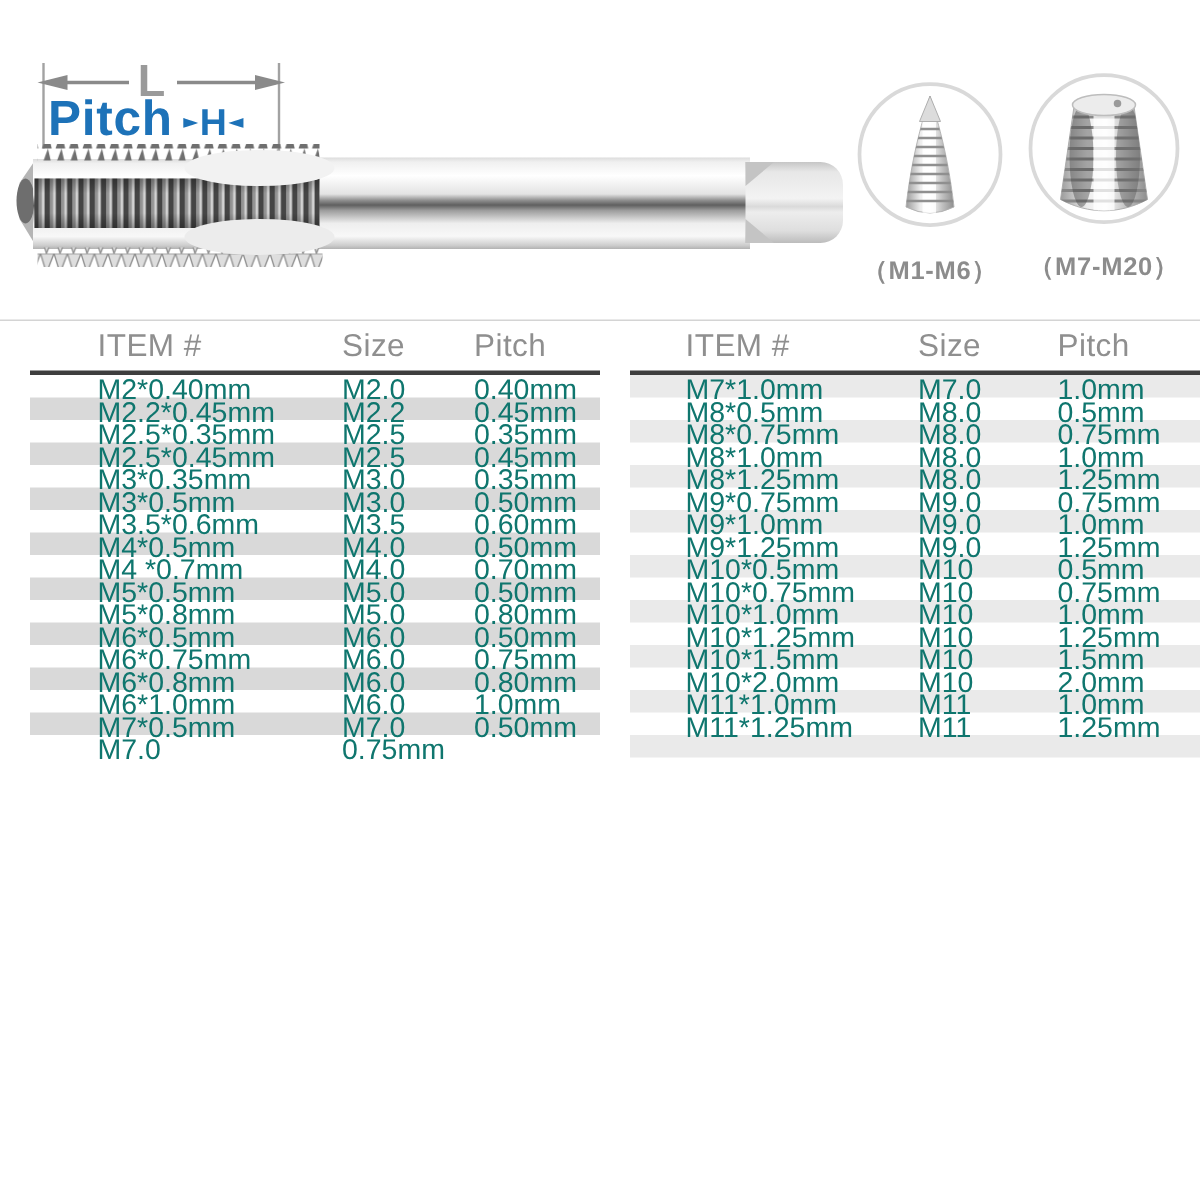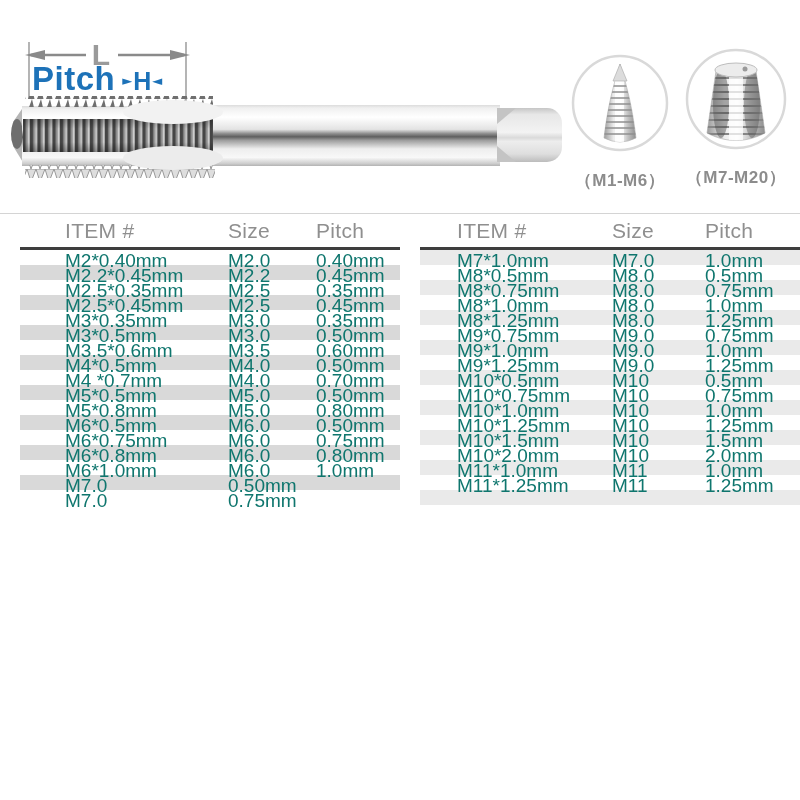--- a/index.html
+++ b/index.html
@@ -263,20 +263,21 @@
             <div class="cell">M6*0.8mm</div>
             <div class="cell">M6.0</div>
             <div class="cell">0.80mm</div>
           </div>
           <div class="t-row">
             <div class="cell">M6*1.0mm</div>
             <div class="cell">M6.0</div>
             <div class="cell">1.0mm</div>
           </div>
           <div class="t-row shade">
+            <div class="cell">M7*0.5mm</div>
             <div class="cell">M7.0</div>
             <div class="cell">0.50mm</div>
           </div>
           <div class="t-row">
             <div class="cell">M7.0</div>
             <div class="cell">0.75mm</div>
           </div>
         </div>
     </section>
     <section class="spec-table spec-right" style="--stripe: #eaeaea;">

